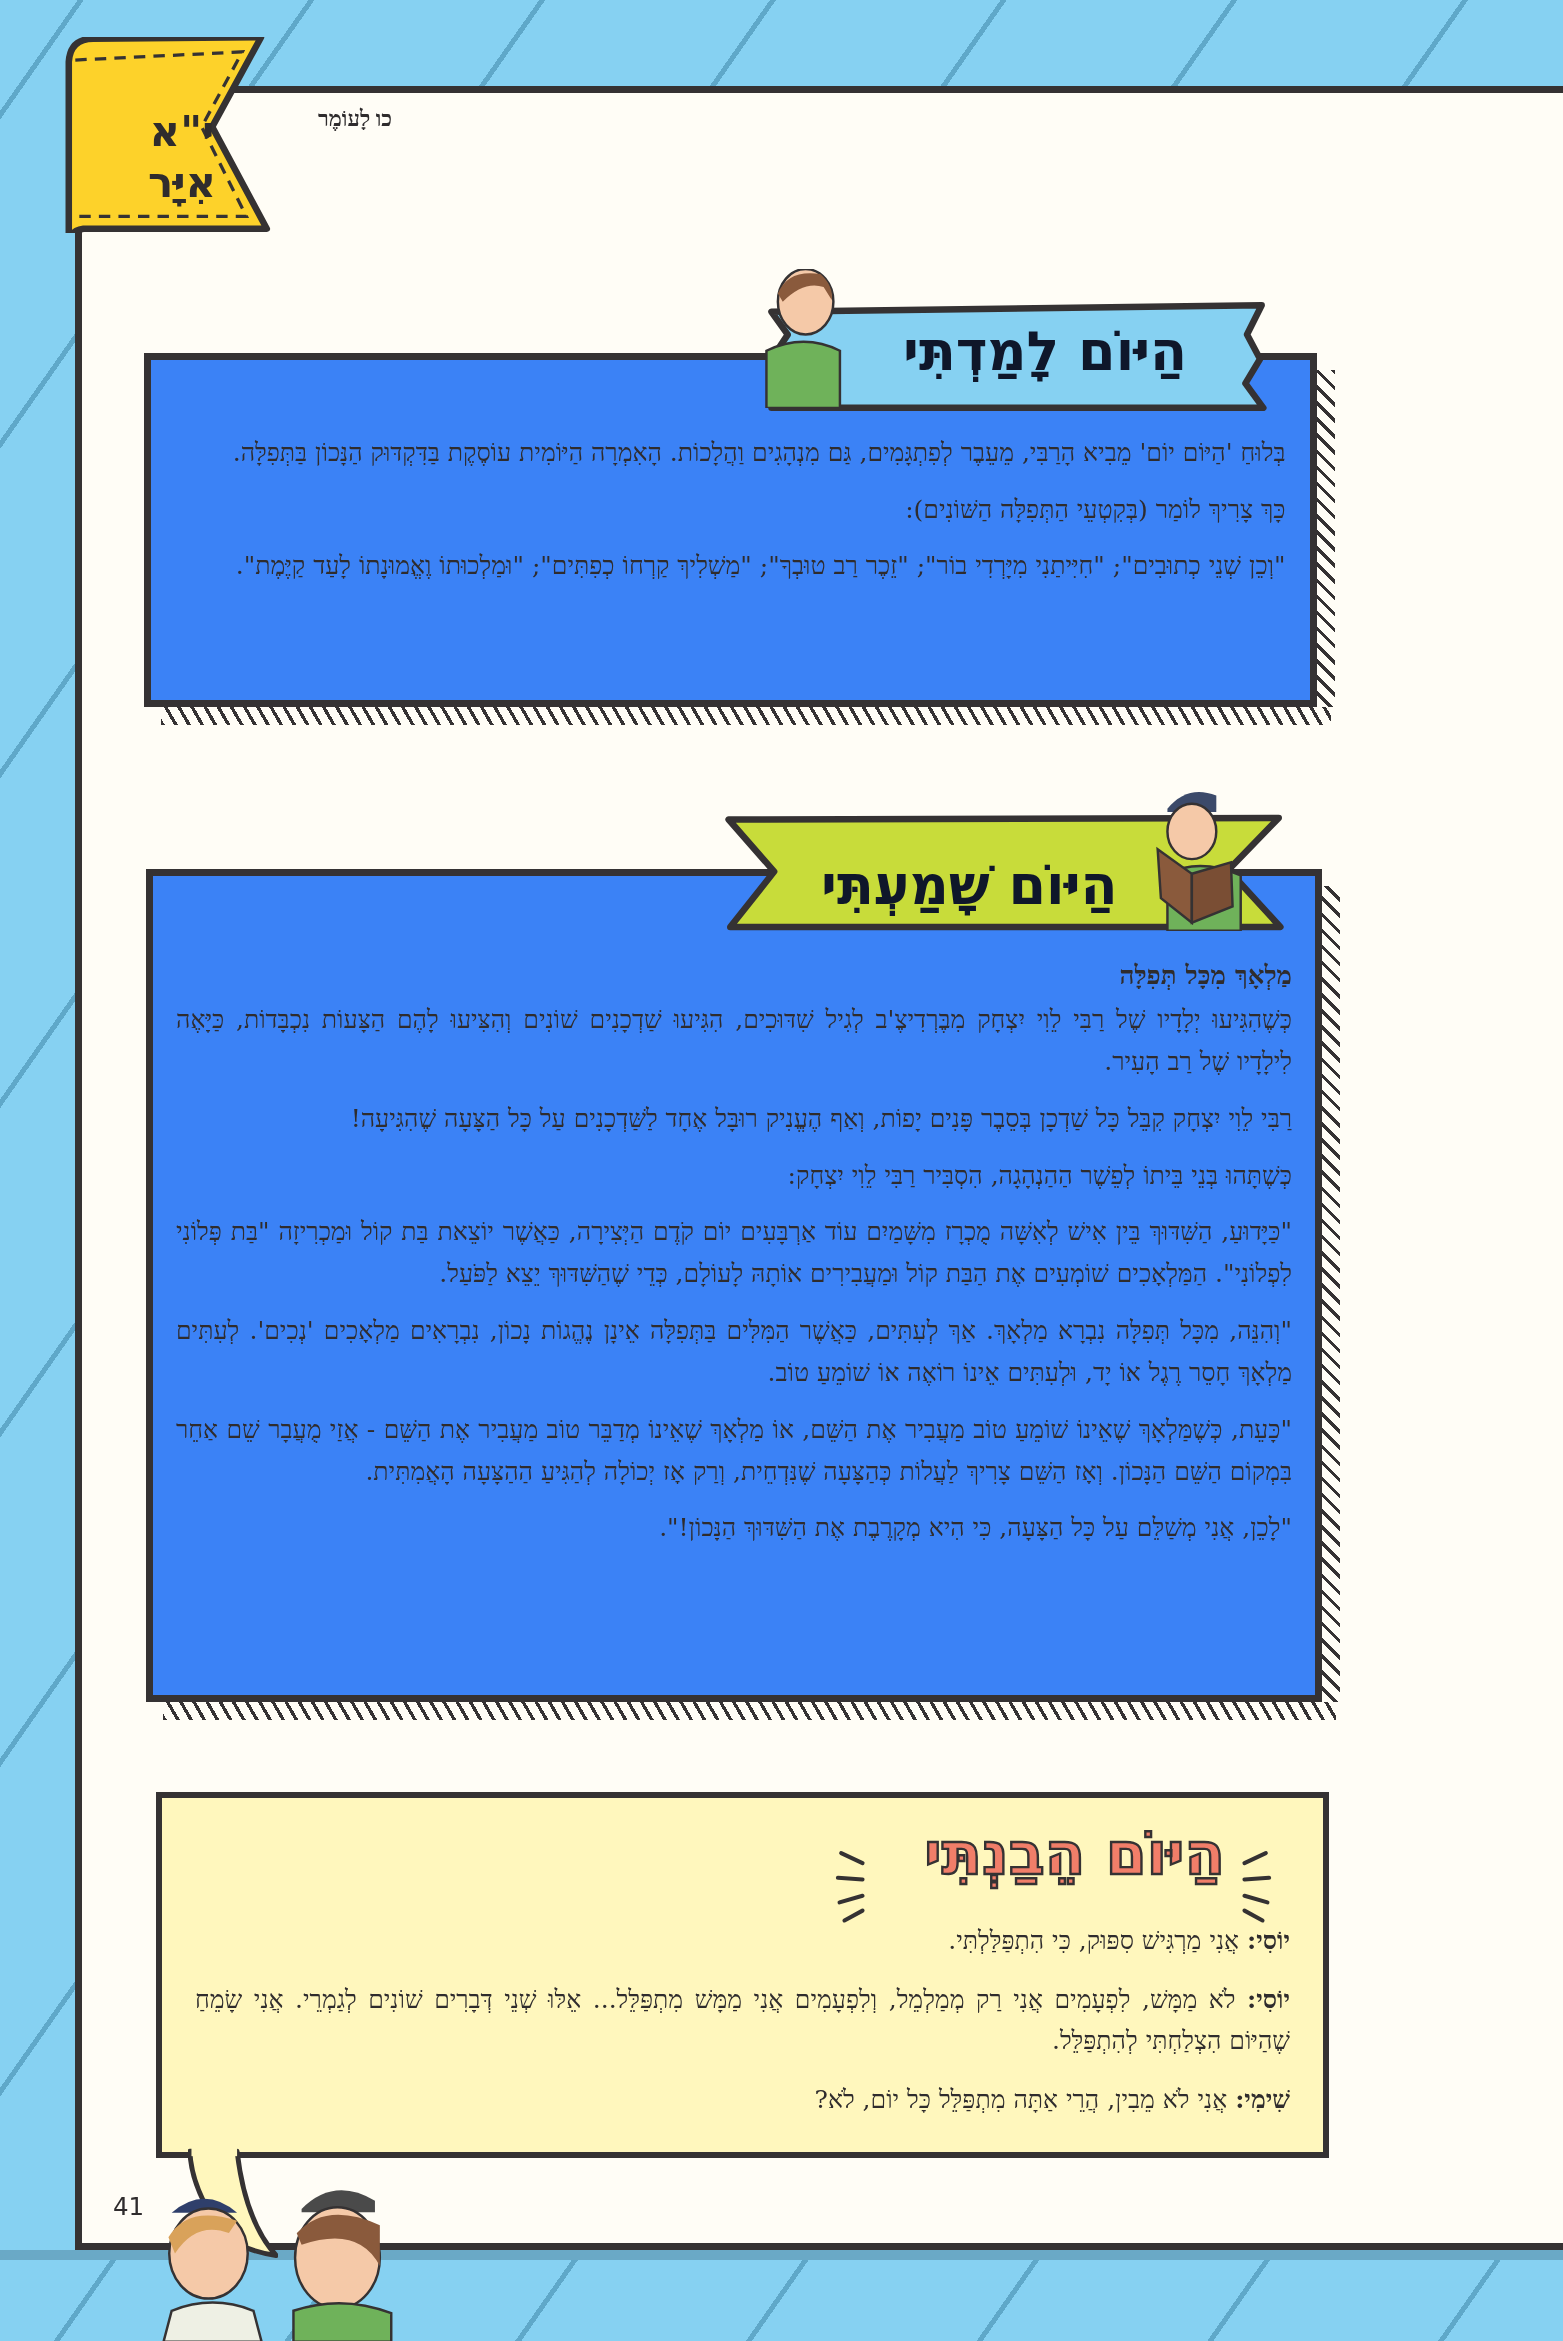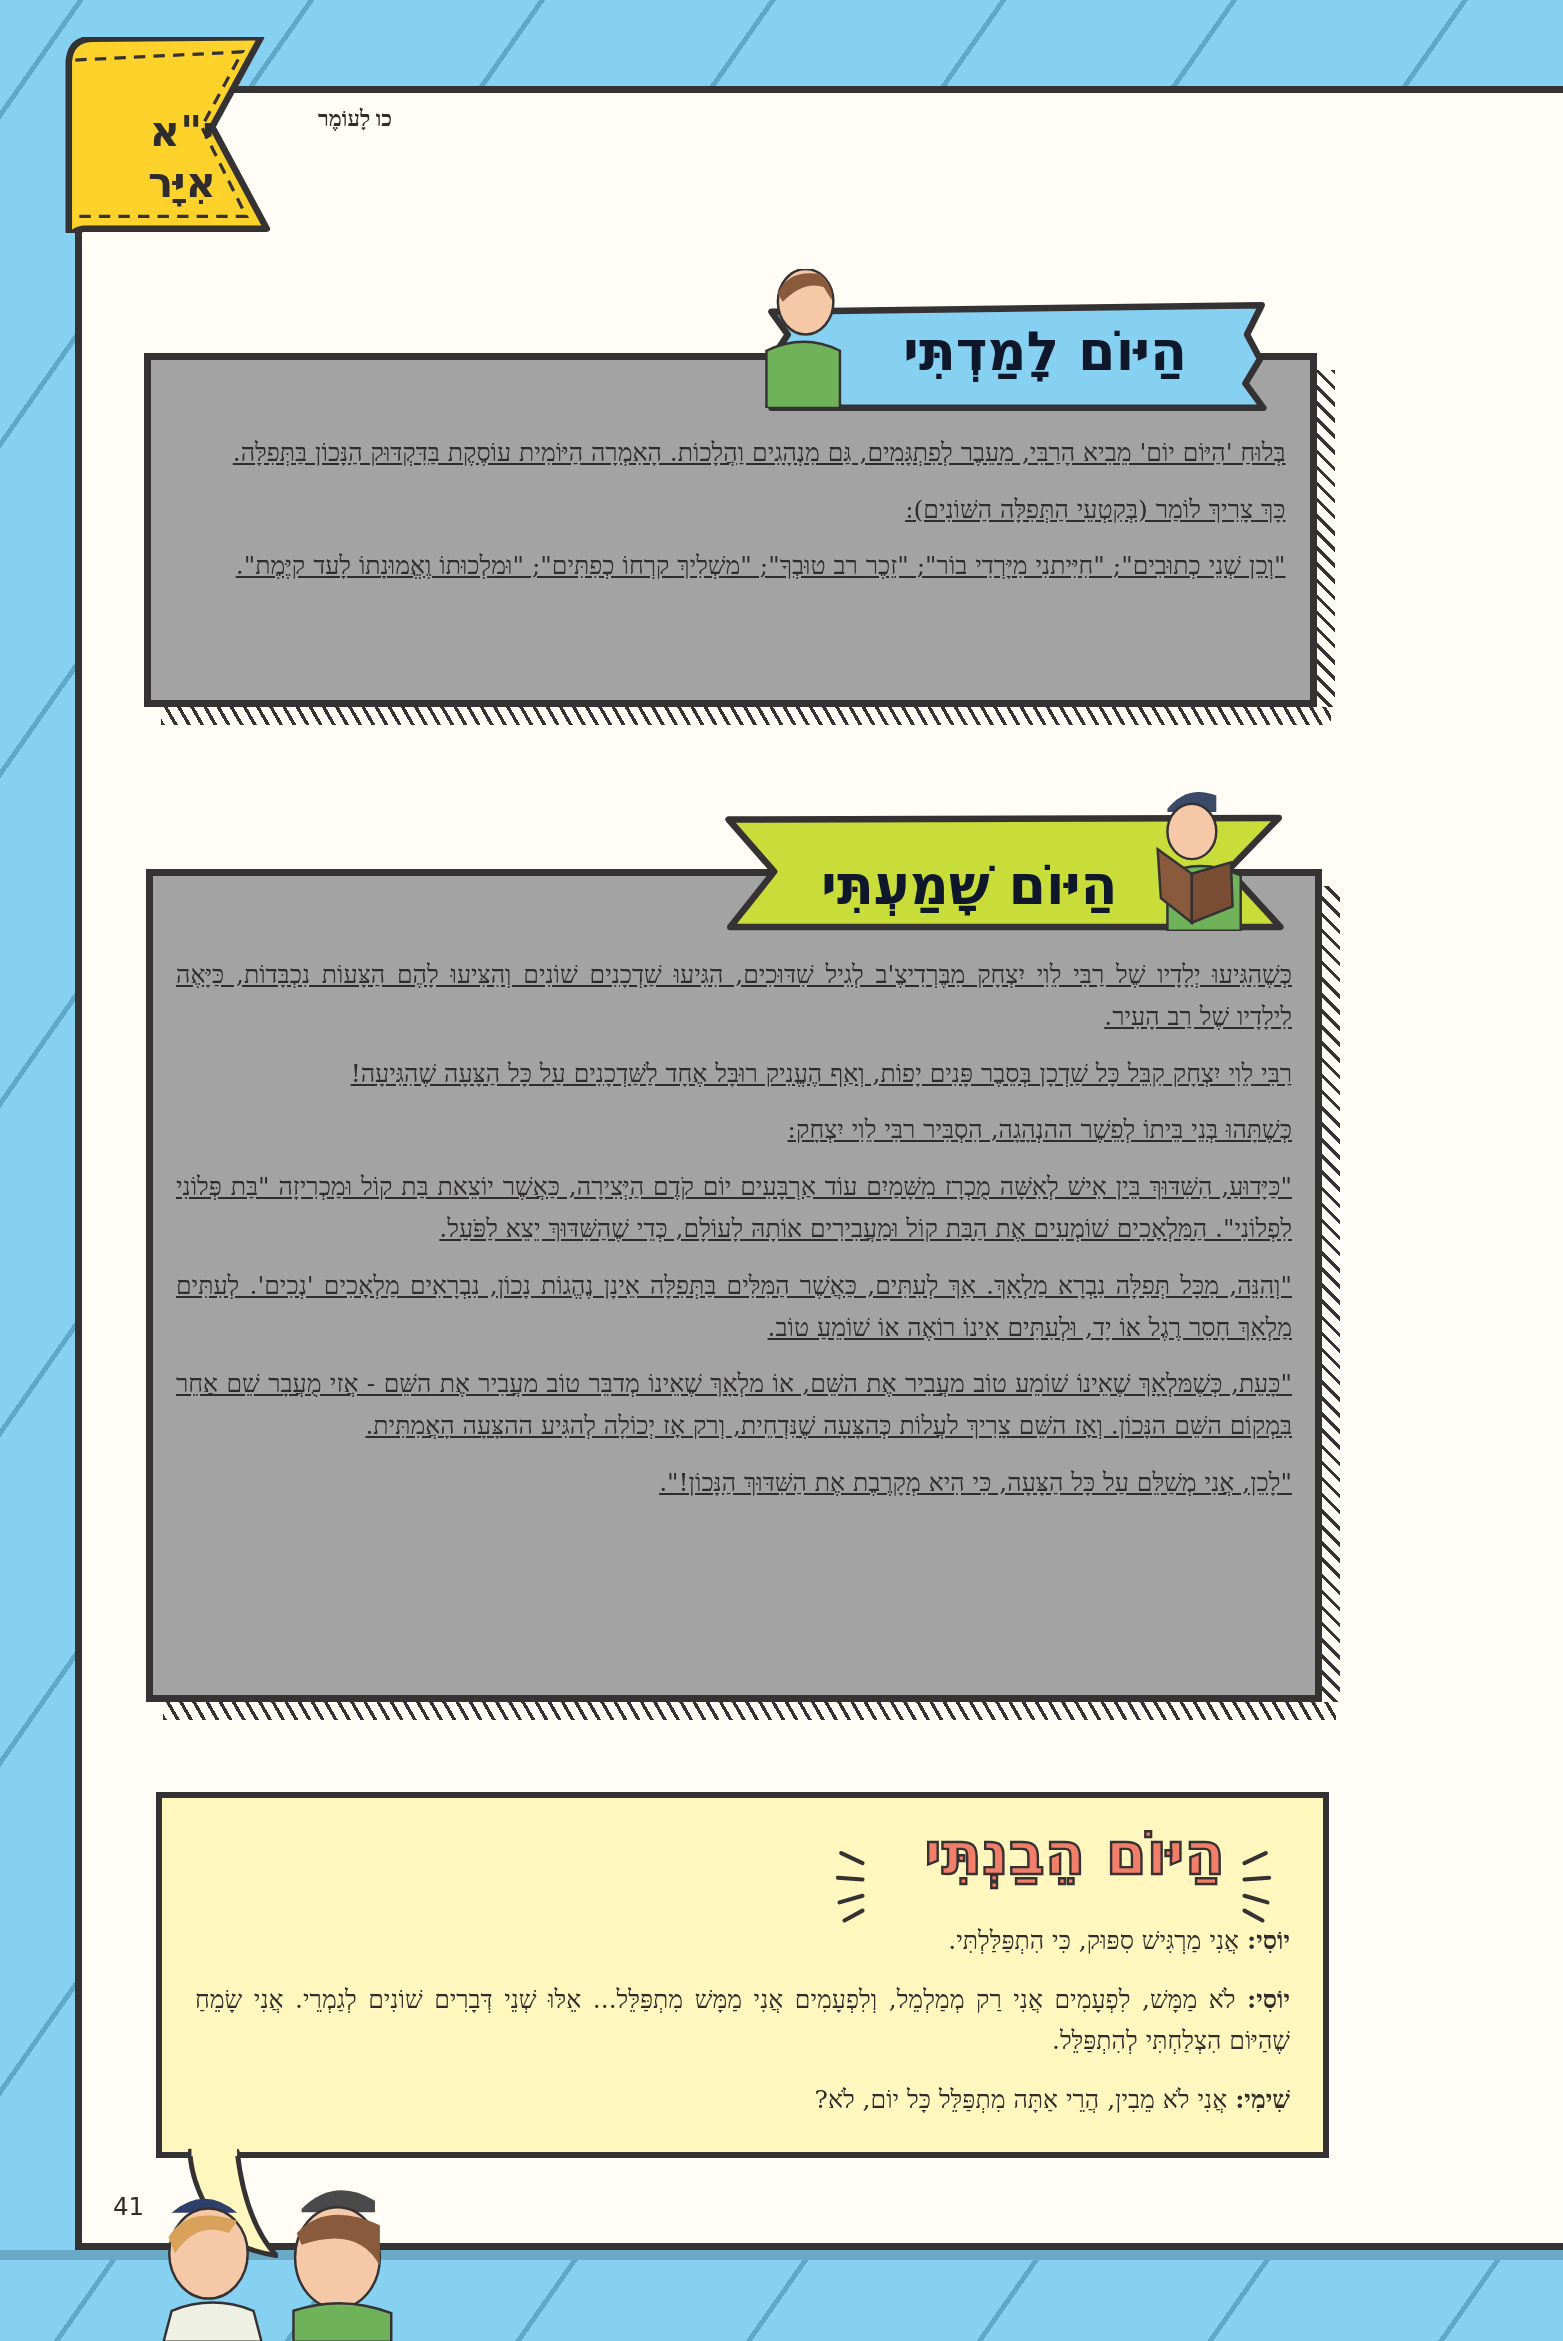--- a/index.html
+++ b/index.html
@@ -20,21 +20,21 @@
     }
     .top-shadow { position:absolute; left:0; right:0; top:2250px; height:9.8px; background:#6aa9c6; }
     
     .date-flag { position:absolute; left:59px; top:37px; width:220px; height:192px; }
     .date-flag svg { position:absolute; left:0; top:0; }
     .date-text { position:absolute; left:78px; top:69px; width:90px; text-align:center;
       font-family:"DejaVu Sans", sans-serif; font-weight:bold; font-size:42px; line-height:51px; color:#2f2c2d; direction:rtl; }
     .running-head { position:absolute; left:318px; top:106px; font-family:Liberation Serif, serif; font-weight:bold; font-size:22px; direction:rtl; }
     .page-number { position:absolute; left:113px; top:2192px; font-family:"DejaVu Sans", sans-serif; font-size:24.5px; }
 
-    .box { position:absolute; background:#a3a3a3; border:7.3px solid #353233; box-sizing:border-box; direction:rtl;text-decoration:underline; }
+    .box { position:absolute; background:#3b82f6; border:7.3px solid #353233; box-sizing:border-box; direction:rtl; }
     .box::after { content:""; position:absolute; left:9.8px; right:-21px; bottom:-24.5px; height:18px;
       background:repeating-linear-gradient(60deg, #353233 0 3.3px, transparent 3.3px 11.4px); }
     .box::before { content:""; position:absolute; top:9.8px; right:-24.5px; width:18px; bottom:-6.5px;
       background:repeating-linear-gradient(45deg, transparent 0 8.2px, #353233 8.2px 11.4px); }
     .box-learned { left:144px; top:353px; width:1173px; height:354px; padding:72px 24.5px 16.3px 24.5px; }
     .box-heard { left:146px; top:869px; width:1176px; height:833px; padding:78px 23px 16.3px 23px; }
     .box p { margin:0 0 14.7px 0; font-size:25px; line-height:42px; text-align:justify; }
     .box .title { font-weight:bold; font-size:26px; margin-bottom:3.3px; }
 
     .banner { position:absolute; height:118px; }
@@ -84,20 +84,21 @@
 </div>
 <div class="kid" style="left:755px; top:269px; width:98px; height:139px;">
   <svg width="98" height="139" viewBox="0 0 120 170">
     <ellipse cx="62" cy="40" rx="34" ry="40" fill="#f5c9a8" stroke="#353233" stroke-width="3"></ellipse>
     <path d="M28 30 Q40 0 80 6 Q96 20 94 38 L84 22 Q60 14 34 40 Z" fill="#8a5a3c"></path>
     <path d="M14 100 Q60 78 104 100 L104 170 L14 170 Z" fill="#6fb25a" stroke="#353233" stroke-width="3"></path>
   </svg>
 </div>
 
 <div class="box box-heard">
+  <p class="title">מַלְאָךְ מִכָּל תְּפִלָּה</p>
   <p>כְּשֶׁהִגִּיעוּ יְלָדָיו שֶׁל רַבִּי לֵוִי יִצְחָק מִבֶּרְדִיצֶ'ב לְגִיל שִׁדּוּכִים, הִגִּיעוּ שַׁדְכָנִים שׁוֹנִים וְהִצִּיעוּ לָהֶם הַצָּעוֹת נִכְבָּדוֹת, כַּיָּאֶה לִילָדָיו שֶׁל רַב הָעִיר.</p>
   <p>רַבִּי לֵוִי יִצְחָק קִבֵּל כָּל שַׁדְכָן בְּסֵבֶר פָּנִים יָפוֹת, וְאַף הֶעֱנִיק רוּבָּל אֶחָד לַשַּׁדְכָנִים עַל כָּל הַצָּעָה שֶׁהִגִּיעָה!</p>
   <p>כְּשֶׁתָּהוּ בְּנֵי בֵּיתוֹ לְפֵשֶׁר הַהַנְהָגָה, הִסְבִּיר רַבִּי לֵוִי יִצְחָק:</p>
   <p>"כַּיָּדוּעַ, הַשִּׁדּוּךְ בֵּין אִישׁ לְאִשָּׁה מֻכְרָז מִשָּׁמַיִם עוֹד אַרְבָּעִים יוֹם קֹדֶם הַיְּצִירָה, כַּאֲשֶׁר יוֹצֵאת בַּת קוֹל וּמַכְרִיזָה "בַּת פְּלוֹנִי לִפְלוֹנִי". הַמַּלְאָכִים שׁוֹמְעִים אֶת הַבַּת קוֹל וּמַעֲבִירִים אוֹתָהּ לָעוֹלָם, כְּדֵי שֶׁהַשִּׁדּוּךְ יֵצֵא לַפֹּעַל.</p>
   <p>"וְהִנֵּה, מִכָּל תְּפִלָּה נִבְרָא מַלְאָךְ. אַךְ לְעִתִּים, כַּאֲשֶׁר הַמִּלִּים בַּתְּפִלָּה אֵינָן נֶהֱגוֹת נָכוֹן, נִבְרָאִים מַלְאָכִים 'נְכִים'. לְעִתִּים מַלְאָךְ חָסֵר רֶגֶל אוֹ יָד, וּלְעִתִּים אֵינוֹ רוֹאֶה אוֹ שׁוֹמֵעַ טוֹב.</p>
   <p>"כָּעֵת, כְּשֶׁמַּלְאָךְ שֶׁאֵינוֹ שׁוֹמֵעַ טוֹב מַעֲבִיר אֶת הַשֵּׁם, אוֹ מַלְאָךְ שֶׁאֵינוֹ מְדַבֵּר טוֹב מַעֲבִיר אֶת הַשֵּׁם - אֲזַי מֻעֲבָר שֵׁם אַחֵר בִּמְקוֹם הַשֵּׁם הַנָּכוֹן. וְאָז הַשֵּׁם צָרִיךְ לַעֲלוֹת כְּהַצָּעָה שֶׁנִּדְחֵית, וְרַק אָז יְכוֹלָה לְהַגִּיעַ הַהַצָּעָה הָאֲמִתִּית.</p>
   <p>"לָכֵן, אֲנִי מְשַׁלֵּם עַל כָּל הַצָּעָה, כִּי הִיא מְקָרֶבֶת אֶת הַשִּׁדּוּךְ הַנָּכוֹן!".</p>
 </div>
 <div class="banner" style="left:723px; top:813px; width:563px;">
   <svg width="563" height="118" viewBox="0 0 690 145">

